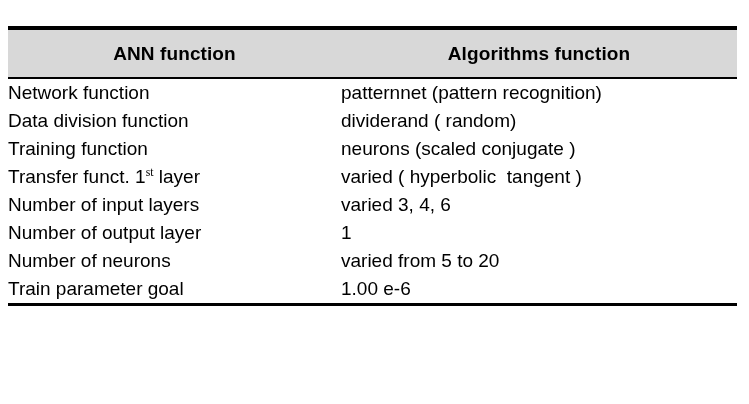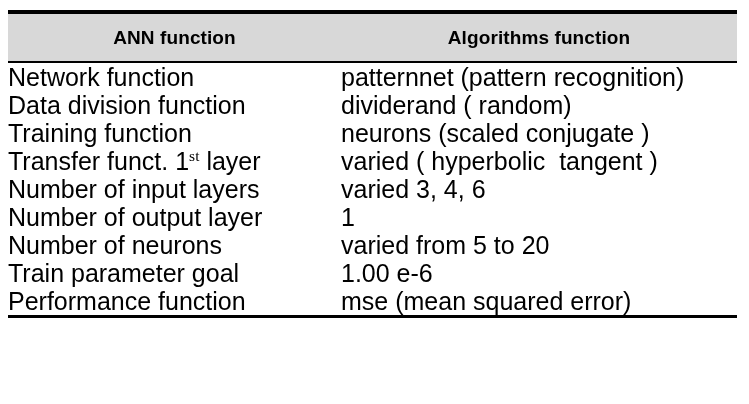--- a/index.html
+++ b/index.html
@@ -19,40 +19,41 @@
     position: absolute;
     left: 8px;
     top: 10px;
     width: 729px;
   }
 
   table.ann-table {
     width: 729px;
     border-collapse: collapse;
     table-layout: fixed;
+    margin-top: 16px;
   }
 
   table.ann-table thead tr {
     background: #d8d8d8;
   }
 
   table.ann-table thead th {
     font-size: 19px;
     font-weight: bold;
     text-align: center;
     padding: 0;
     height: 47px;
     vertical-align: middle;
     border-top: 4px solid #000000;
     border-bottom: 2px solid #000000;
     letter-spacing: 0.1px;
   }
 
   table.ann-table tbody td {
-    font-size: 25px;
+    font-size: 19px;
     font-weight: normal;
     text-align: left;
     padding: 0;
     height: 28px;
     line-height: 28px;
     vertical-align: middle;
     white-space: pre;
   }
 
   table.ann-table tbody tr:last-child td {
@@ -113,19 +114,15 @@
           <td class="cell-alg"><span>1</span></td>
         </tr>
         <tr>
           <td class="cell-ann"><span>Number of neurons</span></td>
           <td class="cell-alg"><span>varied from 5 to 20</span></td>
         </tr>
         <tr>
           <td class="cell-ann"><span>Train parameter goal</span></td>
           <td class="cell-alg"><span>1.00 e-6</span></td>
         </tr>
-        <tr>
-          <td class="cell-ann"><span>Performance function</span></td>
-          <td class="cell-alg"><span>mse (mean squared error)</span></td>
-        </tr>
       </tbody>
   </table>
 </div>
 
 </body></html>

